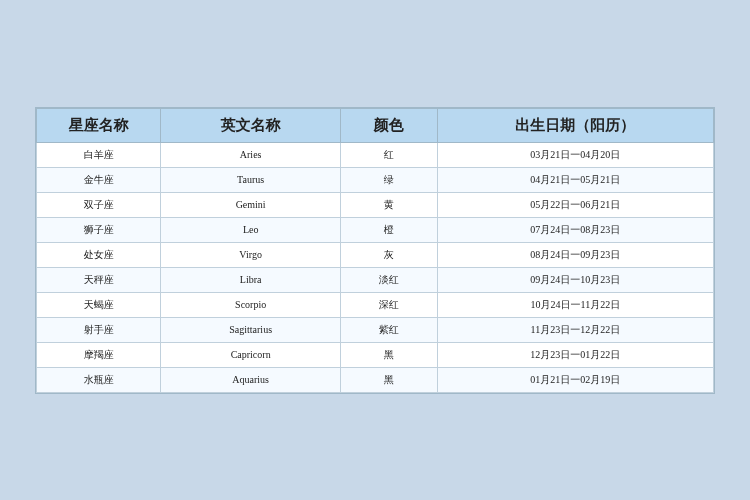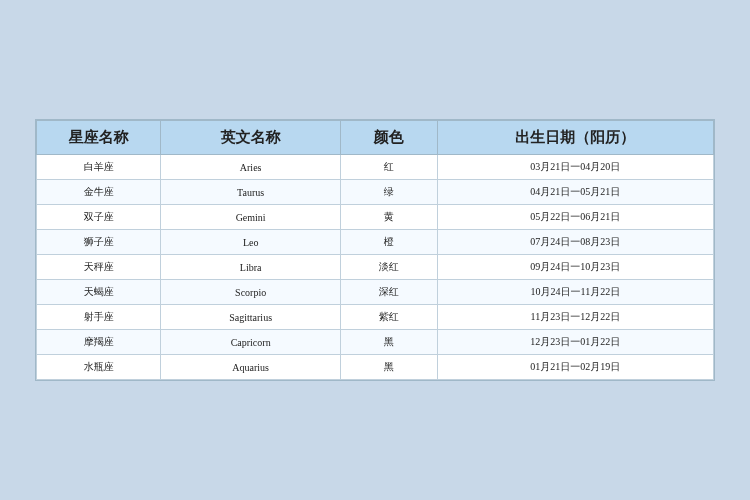--- a/index.html
+++ b/index.html
@@ -82,20 +82,26 @@
           <td>黄</td>
           <td>05月22日一06月21日</td>
         </tr>
         <tr>
           <td>狮子座</td>
           <td>Leo</td>
           <td>橙</td>
           <td>07月24日一08月23日</td>
         </tr>
         <tr>
+          <td>处女座</td>
+          <td>Virgo</td>
+          <td>灰</td>
+          <td>08月24日一09月23日</td>
+        </tr>
+        <tr>
           <td>天秤座</td>
           <td>Libra</td>
           <td>淡红</td>
           <td>09月24日一10月23日</td>
         </tr>
         <tr>
           <td>天蝎座</td>
           <td>Scorpio</td>
           <td>深红</td>
           <td>10月24日一11月22日</td>

